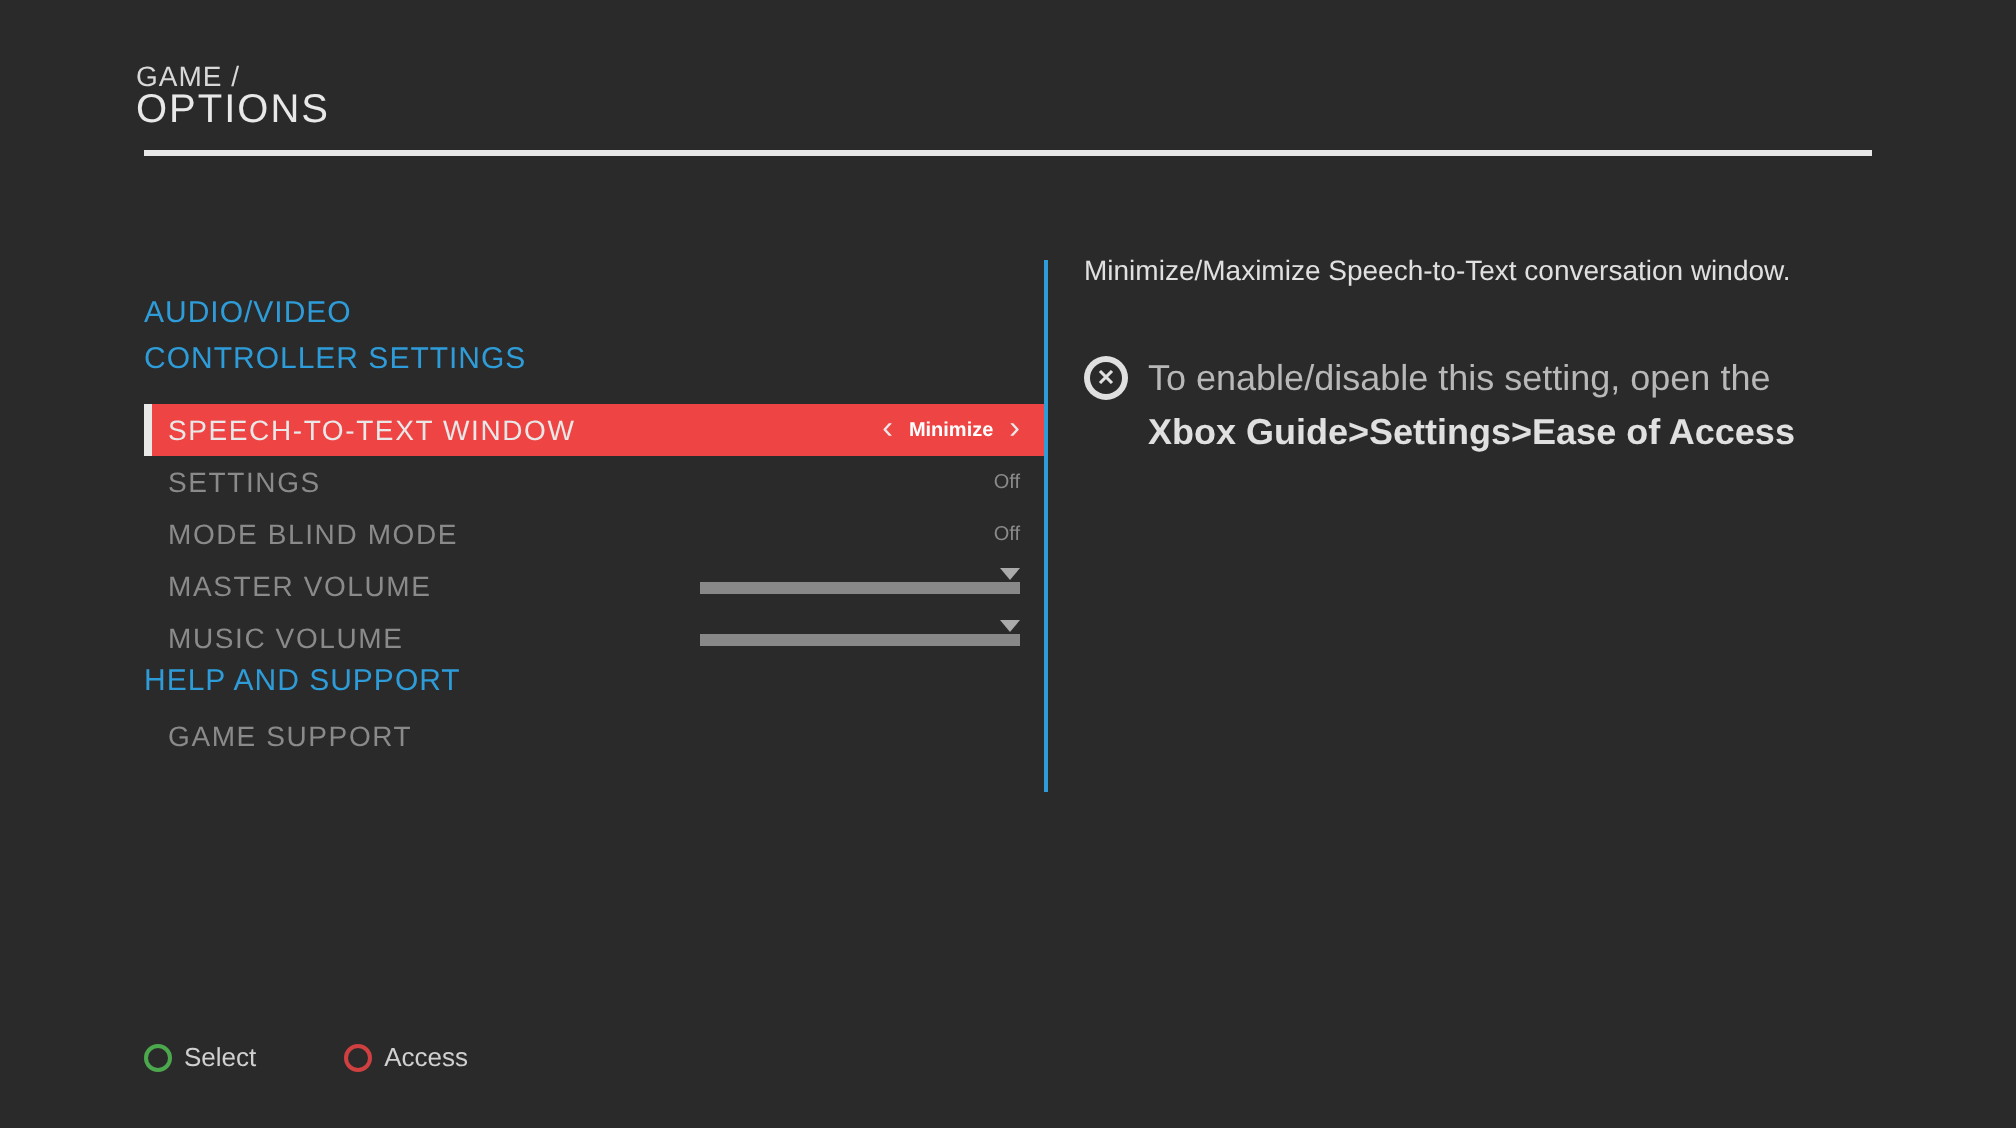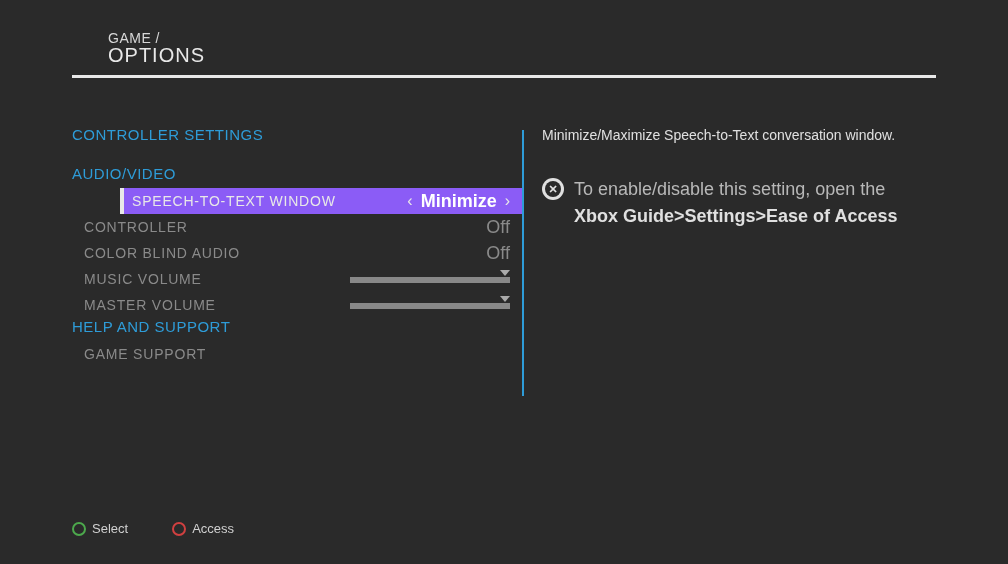--- a/index.html
+++ b/index.html
@@ -10,21 +10,21 @@
     body {
       width: 1008px;
       height: 564px;
       background: #2a2a2a;
       font-family: "Segoe UI", Arial, sans-serif;
       color: #d0d0d0;
       overflow: hidden;
       position: relative;
     }
     .header {
-      padding: 30px 72px 0 108px;
+      padding: 30px 72px 0 68px;
     }
     .breadcrumb {
       font-size: 14px;
       color: #d8d8d8;
       letter-spacing: 0.5px;
     }
     .page-title {
       font-size: 20px;
       color: #e8e8e8;
       font-weight: 300;
@@ -58,43 +58,42 @@
       margin-bottom: 6px;
     }
     .menu-row {
       display: flex;
       align-items: center;
       height: 26px;
       padding: 0 12px;
       position: relative;
     }
     .menu-row.selected {
-      background: #8b5cf6;
-      margin-left: 48px;
+      background: #ef4444;
     }
     .menu-row.selected::before {
       content: "";
       position: absolute;
       left: 0;
       top: 0;
       bottom: 0;
       width: 4px;
       background: #e8e8e8;
     }
     .menu-label {
       font-size: 14px;
       color: #8a8a8a;
       letter-spacing: 0.8px;
       flex: 1;
     }
     .menu-row.selected .menu-label {
       color: #e8e8e8;
     }
     .menu-value {
-      font-size: 18px;
+      font-size: 10px;
       color: #8a8a8a;
       text-align: center;
     }
     .menu-row.selected .menu-value {
       color: #ffffff;
       font-weight: 600;
     }
     .arrow-wrap {
       display: flex;
       align-items: center;
@@ -222,53 +221,53 @@
 <body>
 
 <div class="header">
   <div class="breadcrumb">GAME  /</div>
   <div class="page-title">OPTIONS</div>
 </div>
 <div class="title-divider"></div>
 
 <div class="content">
   <div class="left-panel">
+    <div class="section-header av">AUDIO/VIDEO</div>
+
     <div class="section-header">CONTROLLER SETTINGS</div>
-
-    <div class="section-header av">AUDIO/VIDEO</div>
 
     <div class="menu-row selected">
       <span class="menu-label">SPEECH-TO-TEXT WINDOW</span>
       <span class="arrow-wrap">
         <span class="arrow">‹</span>
         <span class="menu-value">Minimize</span>
         <span class="arrow">›</span>
       </span>
     </div>
 
     <div class="menu-row">
-      <span class="menu-label">CONTROLLER</span>
+      <span class="menu-label">SETTINGS</span>
       <span class="menu-value">Off</span>
     </div>
 
     <div class="menu-row">
-      <span class="menu-label">COLOR BLIND AUDIO</span>
+      <span class="menu-label">MODE BLIND MODE</span>
       <span class="menu-value">Off</span>
     </div>
 
     <div class="menu-row">
-      <span class="menu-label">MUSIC VOLUME</span>
+      <span class="menu-label">MASTER VOLUME</span>
       <span class="slider-wrap">
         <span class="slider-track"></span>
         <span class="slider-marker"></span>
       </span>
     </div>
 
     <div class="menu-row">
-      <span class="menu-label">MASTER VOLUME</span>
+      <span class="menu-label">MUSIC VOLUME</span>
       <span class="slider-wrap">
         <span class="slider-track"></span>
         <span class="slider-marker"></span>
       </span>
     </div>
 
     <div class="section-header help">HELP AND SUPPORT</div>
 
     <div class="menu-row">
       <span class="menu-label">GAME SUPPORT</span>

